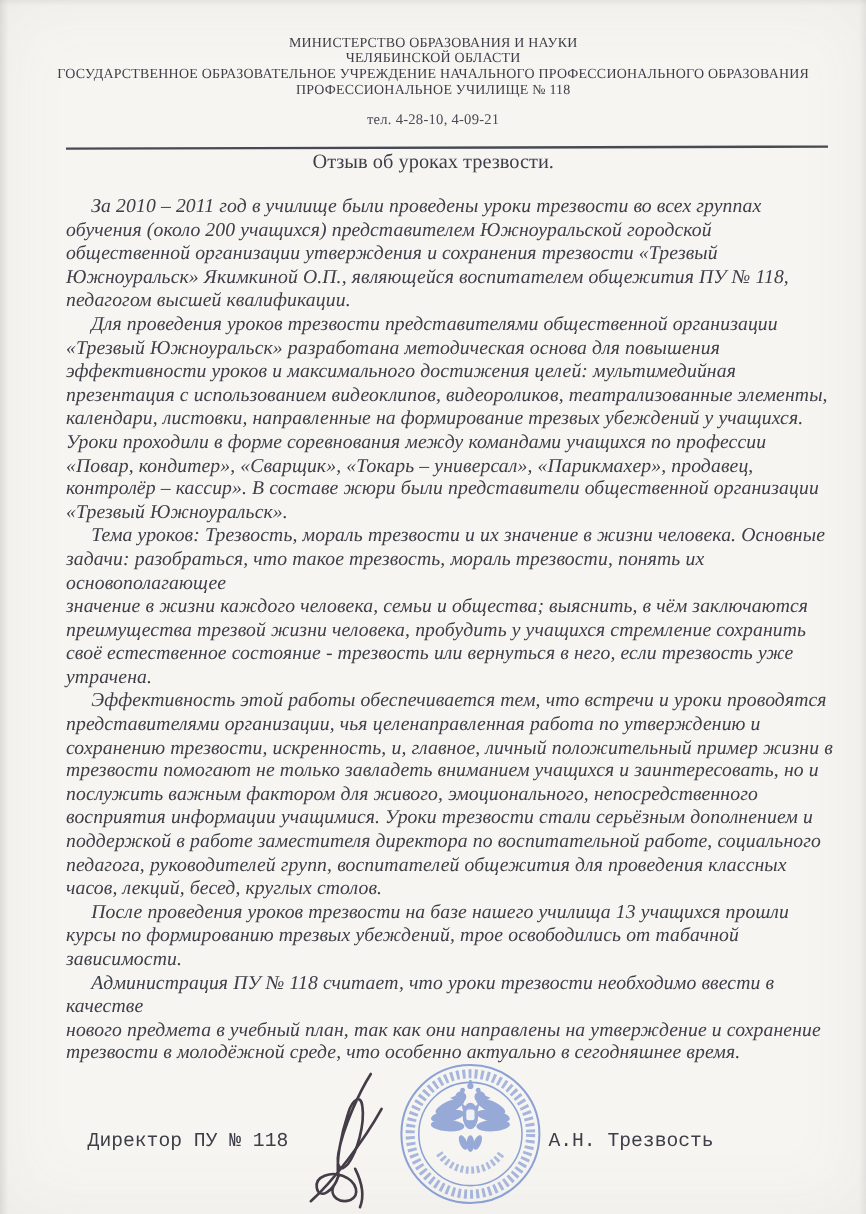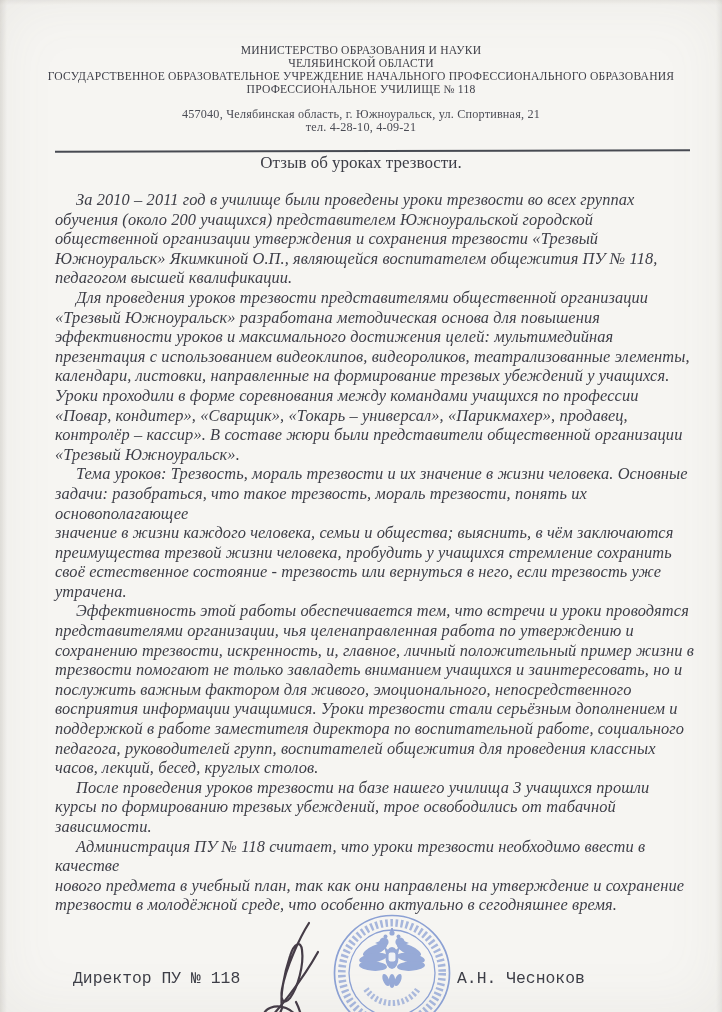--- a/index.html
+++ b/index.html
@@ -17,21 +17,21 @@
     font-family:"Liberation Serif","DejaVu Serif",serif;
     color:var(--ink);
     background:
       linear-gradient(90deg, rgba(190,186,180,0.35) 0px, rgba(190,186,180,0) 7px),
       linear-gradient(270deg, rgba(190,186,180,0.25) 0px, rgba(190,186,180,0) 6px),
       linear-gradient(180deg, rgba(200,196,190,0.25) 0px, rgba(200,196,190,0) 5px),
       var(--paper);
     box-shadow: inset 0 0 60px rgba(120,115,108,0.08);
   }
   .letterhead{
-    padding-top:44px;
+    padding-top:29px;
     text-align:center;
     letter-spacing:0.2px;
   }
   .org-lines{
     font-size:11.6px;
     line-height:13px;
     white-space:pre-line;
     color:var(--ink);
   }
   .contact-lines{
@@ -95,21 +95,20 @@
 </style>
 </head>
 <body>
 
 <div class="letterhead">
   <div class="org-lines">МИНИСТЕРСТВО ОБРАЗОВАНИЯ И НАУКИ
 ЧЕЛЯБИНСКОЙ ОБЛАСТИ
 ГОСУДАРСТВЕННОЕ ОБРАЗОВАТЕЛЬНОЕ УЧРЕЖДЕНИЕ НАЧАЛЬНОГО ПРОФЕССИОНАЛЬНОГО ОБРАЗОВАНИЯ
 ПРОФЕССИОНАЛЬНОЕ УЧИЛИЩЕ № 118</div>
   <div class="contact-lines">
-    <div>457040, Челябинская область, г. Южноуральск, ул. Спортивная, 21</div>
     <div>тел. 4-28-10, 4-09-21</div>
   </div>
 </div>
 
 <hr class="header-divider">
 
 <div class="doc-title">Отзыв об уроках трезвости.</div>
 
 <div class="doc-body">
   <p>За 2010 – 2011 год в училище были проведены уроки трезвости во всех группах
@@ -134,21 +133,21 @@
 утрачена.</p>
   <p>Эффективность этой работы обеспечивается тем, что встречи и уроки проводятся
 представителями организации, чья целенаправленная работа по утверждению и
 сохранению трезвости, искренность, и, главное, личный положительный пример жизни в
 трезвости  помогают не только завладеть вниманием учащихся и заинтересовать, но и
 послужить важным фактором для живого, эмоционального, непосредственного
 восприятия информации учащимися. Уроки трезвости стали серьёзным дополнением и
 поддержкой в работе заместителя директора по воспитательной работе, социального
 педагога, руководителей групп, воспитателей общежития для проведения классных
 часов, лекций, бесед, круглых столов.</p>
-  <p>После проведения уроков трезвости на базе нашего училища 3 учащихся прошли
+  <p>После проведения уроков трезвости на базе нашего училища 13 учащихся прошли
 курсы по формированию трезвых убеждений, трое освободились от табачной
 зависимости.</p>
   <p>Администрация ПУ № 118 считает, что уроки трезвости необходимо ввести в качестве
 нового предмета в учебный план, так как они направлены на утверждение и сохранение
 трезвости в молодёжной среде, что особенно актуально в сегодняшнее время.</p>
 </div>
 
 <div class="signature-block">
   <span class="position-label">Директор ПУ № 118</span>
 
@@ -201,14 +200,14 @@
 
   <span class="signature-wrap">
     <svg viewBox="0 0 84 120" width="84" height="120" fill="none" stroke="var(--signature_ink)" stroke-width="2.2" stroke-linecap="round">
       <path d="M 54 6 C 45 20 31 50 27 72 C 25 84 29 88 35 81 C 43 70 49 48 47 33 C 46 23 39 26 35 39 C 29 57 25 79 27 91"></path>
       <path d="M 27 91 C 23 104 11 111 9 101 C 7 91 21 87 31 91 C 43 96 45 107 37 111 C 29 114 19 109 23 99"></path>
       <path d="M 4 112 C 22 96 48 62 63 35"></path>
       <path d="M 41 85 C 47 97 49 107 45 117"></path>
     </svg>
   </span>
 
-  <span class="signer-name">А.Н. Чесноков</span>
+  <span class="signer-name">А.Н. Трезвость</span>
 </div>
 
 </body></html>

